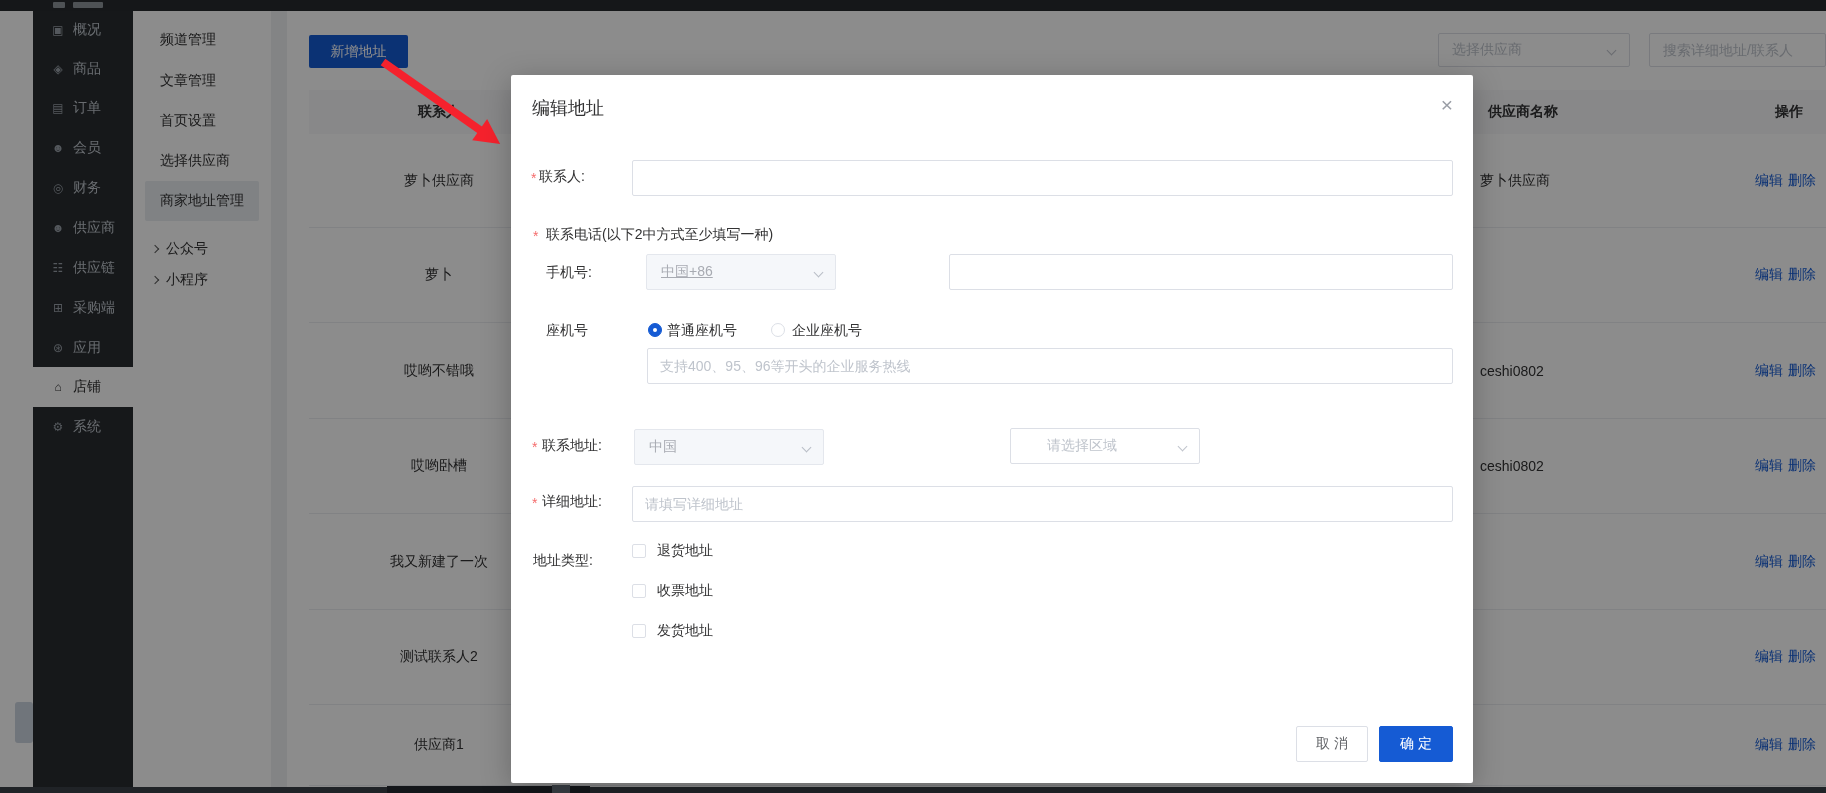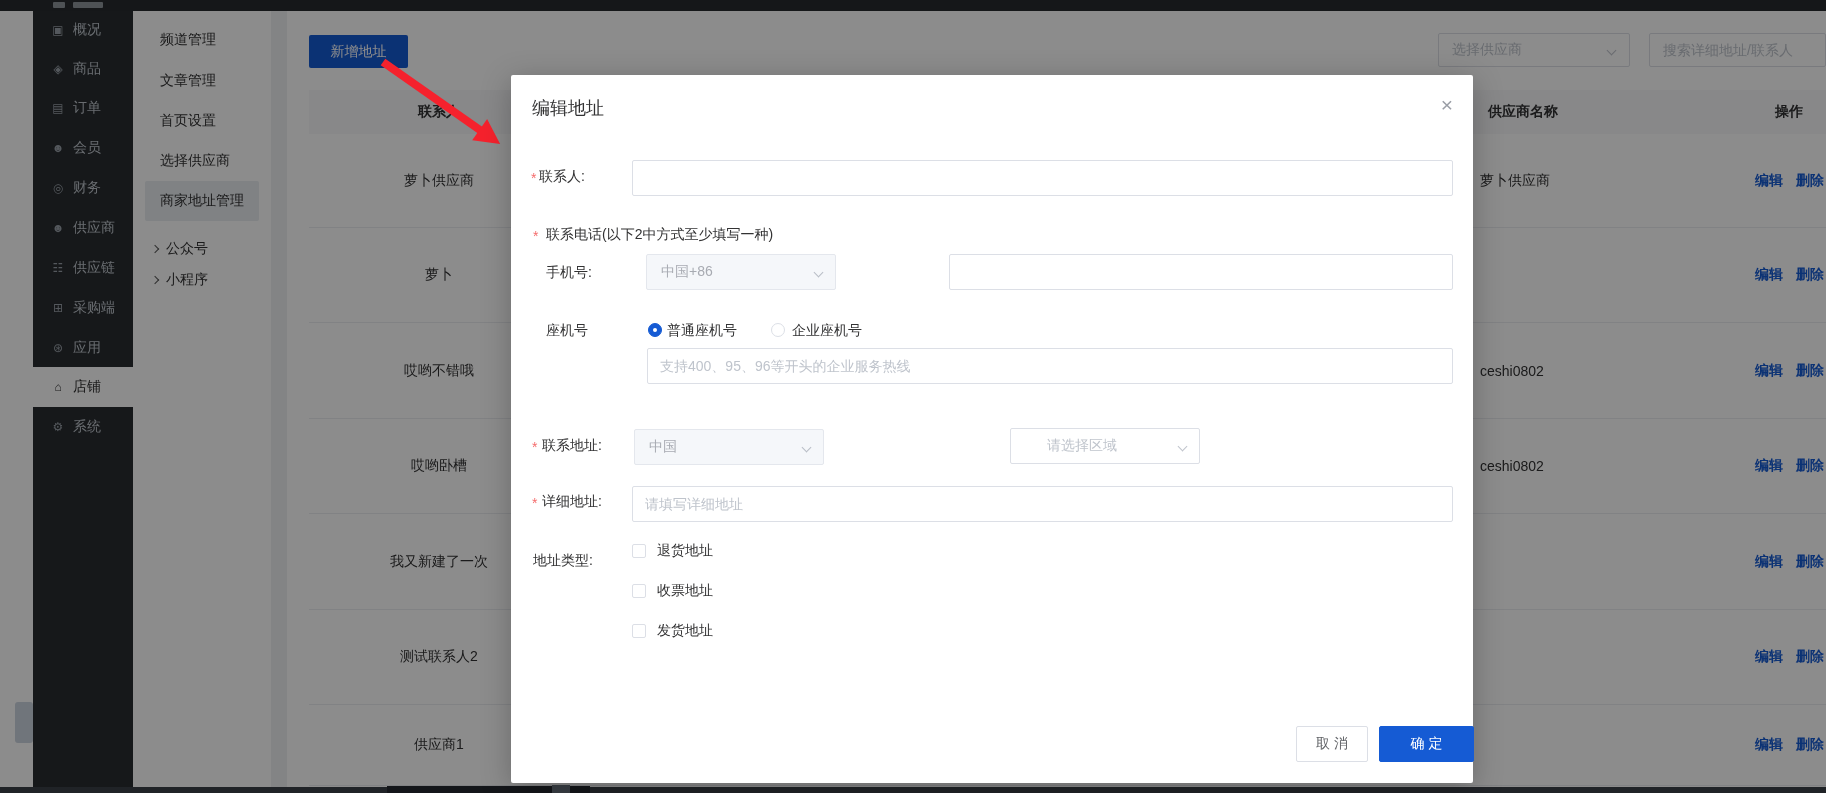--- a/index.html
+++ b/index.html
@@ -40,21 +40,21 @@
   .thead { position:absolute; left:22px; top:79px; width:1517px; height:44px; background:#f7f8fa; }
   .th { position:absolute; top:0; height:44px; display:flex; align-items:center; font-size:14px; font-weight:bold; color:#323233; }
   .th-contact { left:0; width:260px; justify-content:center; }
   .th-supplier { left:1179px; }
   .th-ops { left:1466px;text-align:center; }
 
   .trow { position:absolute; left:22px; width:1517px; border-bottom:1px solid #ebedf0; }
   .cell { position:absolute; top:50%; transform:translateY(-50%); font-size:14px; color:#323233; white-space:nowrap; }
   .c-contact { left:0; width:260px; text-align:center; }
   .c-supplier { left:1171px; }
-  .c-ops { left:1446px; display:flex; gap:13px;font-weight:bold; }
+  .c-ops { left:1446px; display:flex; gap:5px; }
   .c-ops span { color:#155bd4; cursor:pointer; }
 
   .float-widget { position:absolute; left:15px; top:702px; width:18px; height:41px; background:#cdd5e0; border-radius:3px; z-index:3; }
 
   
   .overlay { position:absolute; inset:0; background:rgba(0,0,0,0.45); z-index:10; }
   .bottombar { position:absolute; left:0; top:787px; width:1826px; height:6px; background:#202327; z-index:12; }
   .bottombar .seg1 { position:absolute; left:387px; top:-1px; width:203px; height:7px; background:#14161a; }
   .bottombar .seg2 { position:absolute; left:552px; top:-2px; width:18px; height:8px; background:#3a3f45; }
 
@@ -77,21 +77,21 @@
   .placeholder-text { color:#bfc4cc; }
 
   .radio { position:absolute; width:14px; height:14px; border-radius:50%; border:1px solid #dcdfe6; background:#fff; }
   .radio.checked { background:#155bd4; border-color:#155bd4; }
   .radio.checked::after { content:""; position:absolute; left:4px; top:4px; width:4px; height:4px; border-radius:50%; background:#fff; }
   .cbx { position:absolute; left:121px; width:14px; height:14px; border:1px solid #dcdfe6; border-radius:2px; background:#fff; cursor:pointer; }
   .cbx-label { position:absolute; left:146px; font-size:14px; color:#323233; }
 
   .m-btn { position:absolute; top:651px; height:36px; border-radius:2px; font-size:14px; display:flex; align-items:center; justify-content:center; cursor:pointer; }
   .btn-cancel { left:785px; width:72px; background:#fff; border:1px solid #dcdfe6; color:#606266; }
-  .btn-confirm { left:868px; width:95px; background:#155bd4; border:1px solid #155bd4; color:#fff; }
+  .btn-confirm { left:868px; width:74px; background:#155bd4; border:1px solid #155bd4; color:#fff; }
 </style>
 </head>
 <body>
 
 <div class="canvas">
 
   <div class="topbar">
     <div class="frag frag-icon"></div>
     <div class="frag frag-text"></div>
   </div>
@@ -265,21 +265,21 @@
     <div class="m-close">×</div>
 
     <span class="req" style="position:absolute;left:20px;top:95px;">*</span>
     <span class="m-label" style="left:28px;top:93px;">联系人:</span>
     <input class="m-input" style="left: 121px; top: 85px; width: 821px;" value="">
 
     <span class="req" style="position:absolute;left:22px;top:153px;">*</span>
     <span class="m-label" style="left:35px;top:151px;">联系电话(以下2中方式至少填写一种)</span>
 
     <span class="m-label" style="left:35px;top:189px;">手机号:</span>
-    <div class="m-select disabled" style="left:135px;top:179px;width:190px;">
+    <div class="m-select disabled" style="left:135px;top:179px;width:190px;text-decoration:underline;">
       <span>中国+86</span>
       <span class="chev"></span>
     </div>
     <input class="m-input" style="left: 438px; top: 179px; width: 504px;" value="">
 
     <span class="m-label" style="left:35px;top:247px;">座机号</span>
     <span class="radio checked" style="left:137px;top:248px;"></span>
     <span class="m-label" style="left:156px;top:247px;">普通座机号</span>
     <span class="radio" style="left:260px;top:248px;"></span>
     <span class="m-label" style="left:281px;top:247px;">企业座机号</span>

